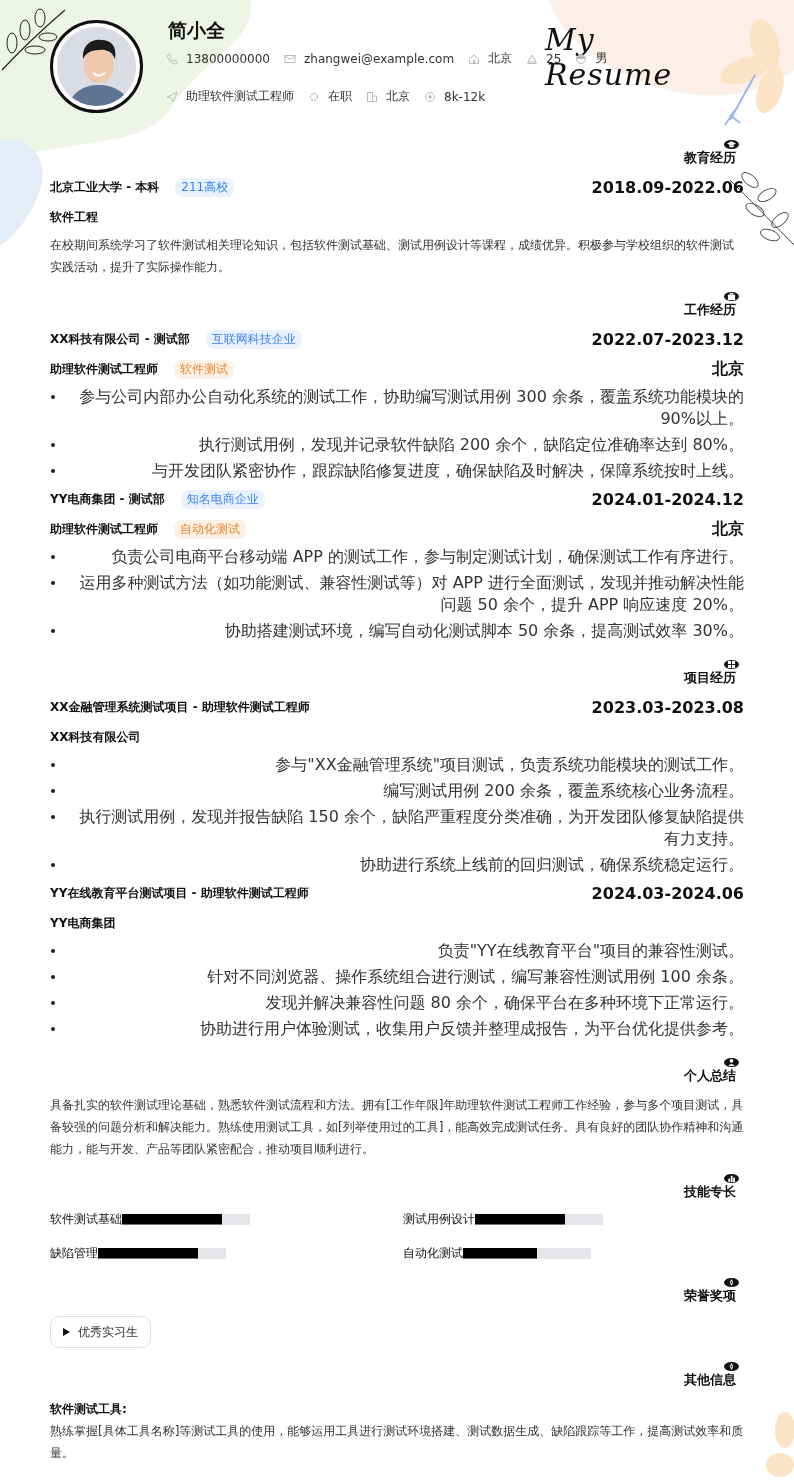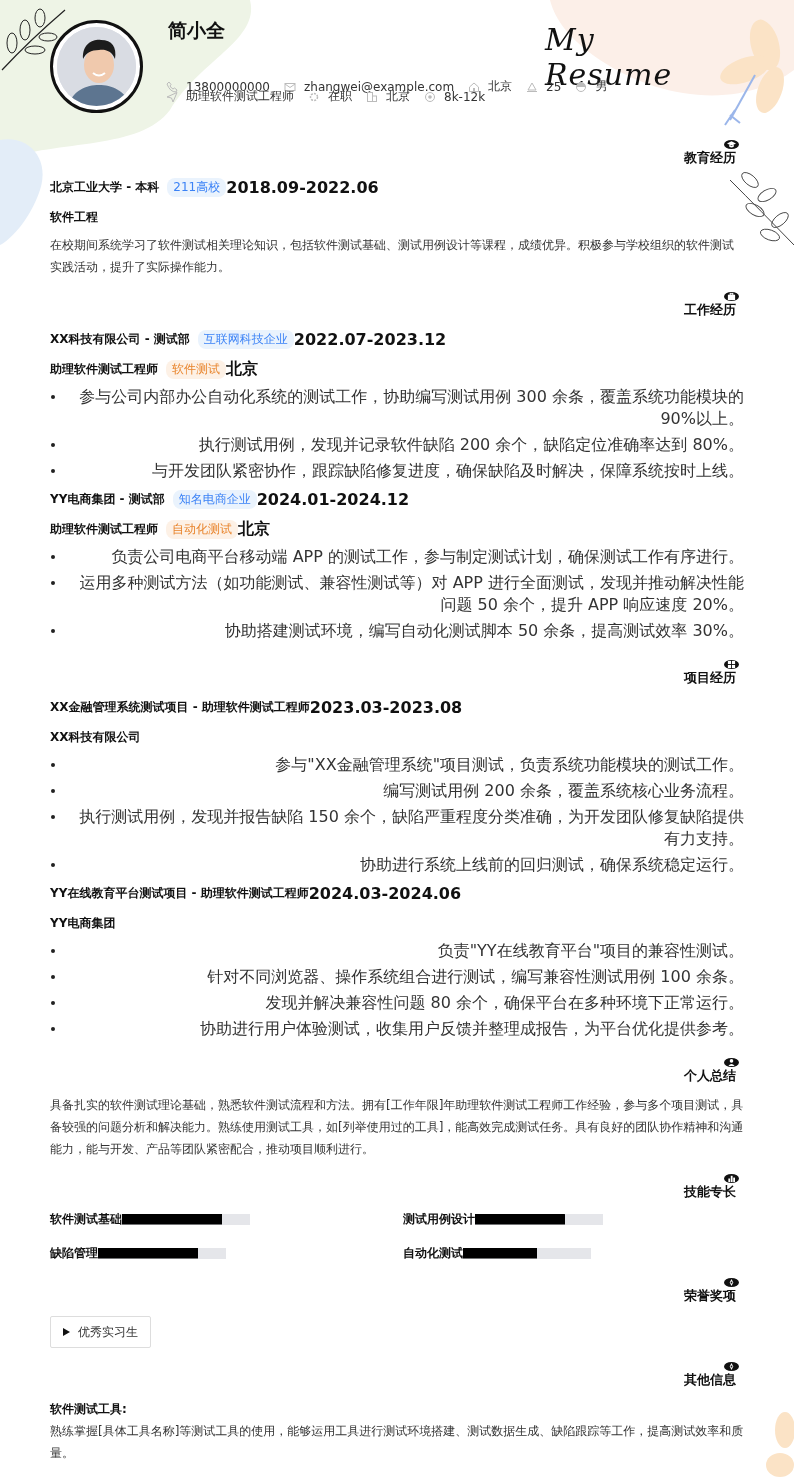--- a/index.html
+++ b/index.html
@@ -13,36 +13,36 @@
   .resume-title { position: absolute; left: 545px; top: 22px; font-family: "DejaVu Serif", serif; font-style: italic; font-size: 30px; color: #111; letter-spacing: 1px; }
   .info-row { position: absolute; left: 166px; display: flex; align-items: center; font-size: 12px; color: #333; }
   .info-row .item { display: flex; align-items: center; margin-right: 14px; }
   .info-row .ic { width: 12px; height: 12px; margin-right: 8px; color: #bbb; display: inline-flex; align-items: center; justify-content: center; }
   .content { position: absolute; left: 50px; top: 140px; width: 694px; }
   .section { position: relative; }
   .sec-head { display: flex; align-items: flex-end; height: 26px; flex-direction: column; }
   .sec-icon { width: 15px; height: 15px; border-radius: 50%; background: #111; margin-right: 5px; display: inline-flex; align-items: center; justify-content: center; }
   .sec-title { font-size: 13px; font-weight: bold; color: #111; margin-right: 8px; white-space: nowrap; }
   .sec-line { flex: 1; height: 1px; background: #e8e8e8; }
-  .row { display: flex; justify-content: flex-start; align-items: center; height: 22px; margin-top: 8px; }
+  .row { display: flex; justify-content: space-between; align-items: center; height: 22px; margin-top: 8px; }
   .row-l { display: flex; align-items: center; font-size: 12px; font-weight: bold; color: #111; }
   .row-r { font-size: 16px; font-weight: bold; color: #111; }
-  .tag { font-size: 12px; font-weight: normal; padding: 1px 6px; margin-left: 8px; border-radius: 8px; }
+  .tag { font-size: 12px; font-weight: normal; padding: 1px 6px; margin-left: 16px; border-radius: 8px; }
   .tag-blue { color: #3b82f6; background: #eaf3fd; }
   .tag-orange { color: #e8832a; background: #fdf1e6; }
   .para { font-size: 12px; line-height: 22px; color: #333; margin-top: 6px; }
   ul.bullets { list-style: none; margin-top: 4px; }
   ul.bullets li { position: relative; font-size: 16px; line-height: 22px; color: #333; padding-left: 16px; margin-bottom: 4px; text-align: right; }
   ul.bullets li::before { content: ""; position: absolute; left: 1px; top: 9px; width: 4px; height: 4px; border-radius: 50%; background: #222; }
   .skills { display: grid; grid-template-columns: 353px 341px; row-gap: 20px; margin-top: 12px; }
   .skill { display: flex; align-items: center; height: 14px; }
-  .skill-name { font-size: 12px; font-weight: bold; color: #111; white-space: nowrap; }
+  .skill-name { font-size: 12px; font-weight: normal; color: #111; white-space: nowrap; }
   .skill-bar { position: relative; width: 128px; height: 11px; background: #e5e6ea; }
   .skill-fill { position: absolute; left: 0; top: 0; height: 11px; background: #000; clip-path: polygon(0 0, 100% 0, calc(100% + 4px) 100%, 0 100%); }
-  .award { display: inline-flex; align-items: center; margin-top: 12px; height: 32px; padding: 0 12px; border: 1px solid #ddd; border-radius: 2px; font-size: 12px; color: #333; }
+  .award { display: inline-flex; align-items: center; margin-top: 12px; height: 32px; padding: 0 12px; border: 1px solid #ddd; border-radius: 9px; font-size: 12px; color: #333; }
   .award .tri { width: 0; height: 0; border-top: 4px solid transparent; border-bottom: 4px solid transparent; border-left: 7px solid #111; margin-right: 8px; }
   .other-row { display: flex; margin-top: 8px; font-size: 12px; line-height: 22px; flex-direction: column; }
   .other-label { font-weight: bold; color: #111; white-space: nowrap; margin-right: 3px; }
   .other-text { color: #333; }
 </style>
 </head>
 <body>
 
 <svg class="deco" style="left:0;top:0" width="260" height="160" viewBox="0 0 260 160">
   <path d="M0,0 L250,0 C260,40 200,60 170,110 C140,150 60,140 0,160 Z" fill="#eef4e6"></path>
@@ -89,21 +89,21 @@
         <path d="M10,85 C12,65 28,58 42,58 C56,58 72,65 75,85 Z" fill="#5d7590"></path>
         <ellipse cx="42" cy="38" rx="15" ry="18" fill="#f0c9ad"></ellipse>
         <path d="M26,32 C25,16 37,12 44,13 C55,13 60,20 58,32 C55,24 48,22 42,23 C34,23 29,26 26,32 Z" fill="#1c1c1c"></path>
         <path d="M36,46 Q42,51 48,46" stroke="#fff" stroke-width="2" fill="none"></path>
       </svg>
     </div>
   </div>
   <div class="name">简小全</div>
   <div class="resume-title">My Resume</div>
 
-  <div class="info-row" style="top:78px">
+  <div class="info-row" style="top:50px">
     <div class="item">
       <span class="ic">
           <svg width="12" height="12" viewBox="0 0 12 12">
             <path d="M3,1 L5,3.5 L4,5 Q5.5,7.5 7,8 L8.5,7 L11,9 L10,11 Q4,11 1,3 Z" fill="none" stroke="#bbb" stroke-width="1"></path>
           </svg>
         </span>
       <span>13800000000</span>
     </div>
     <div class="item">
       <span class="ic">

